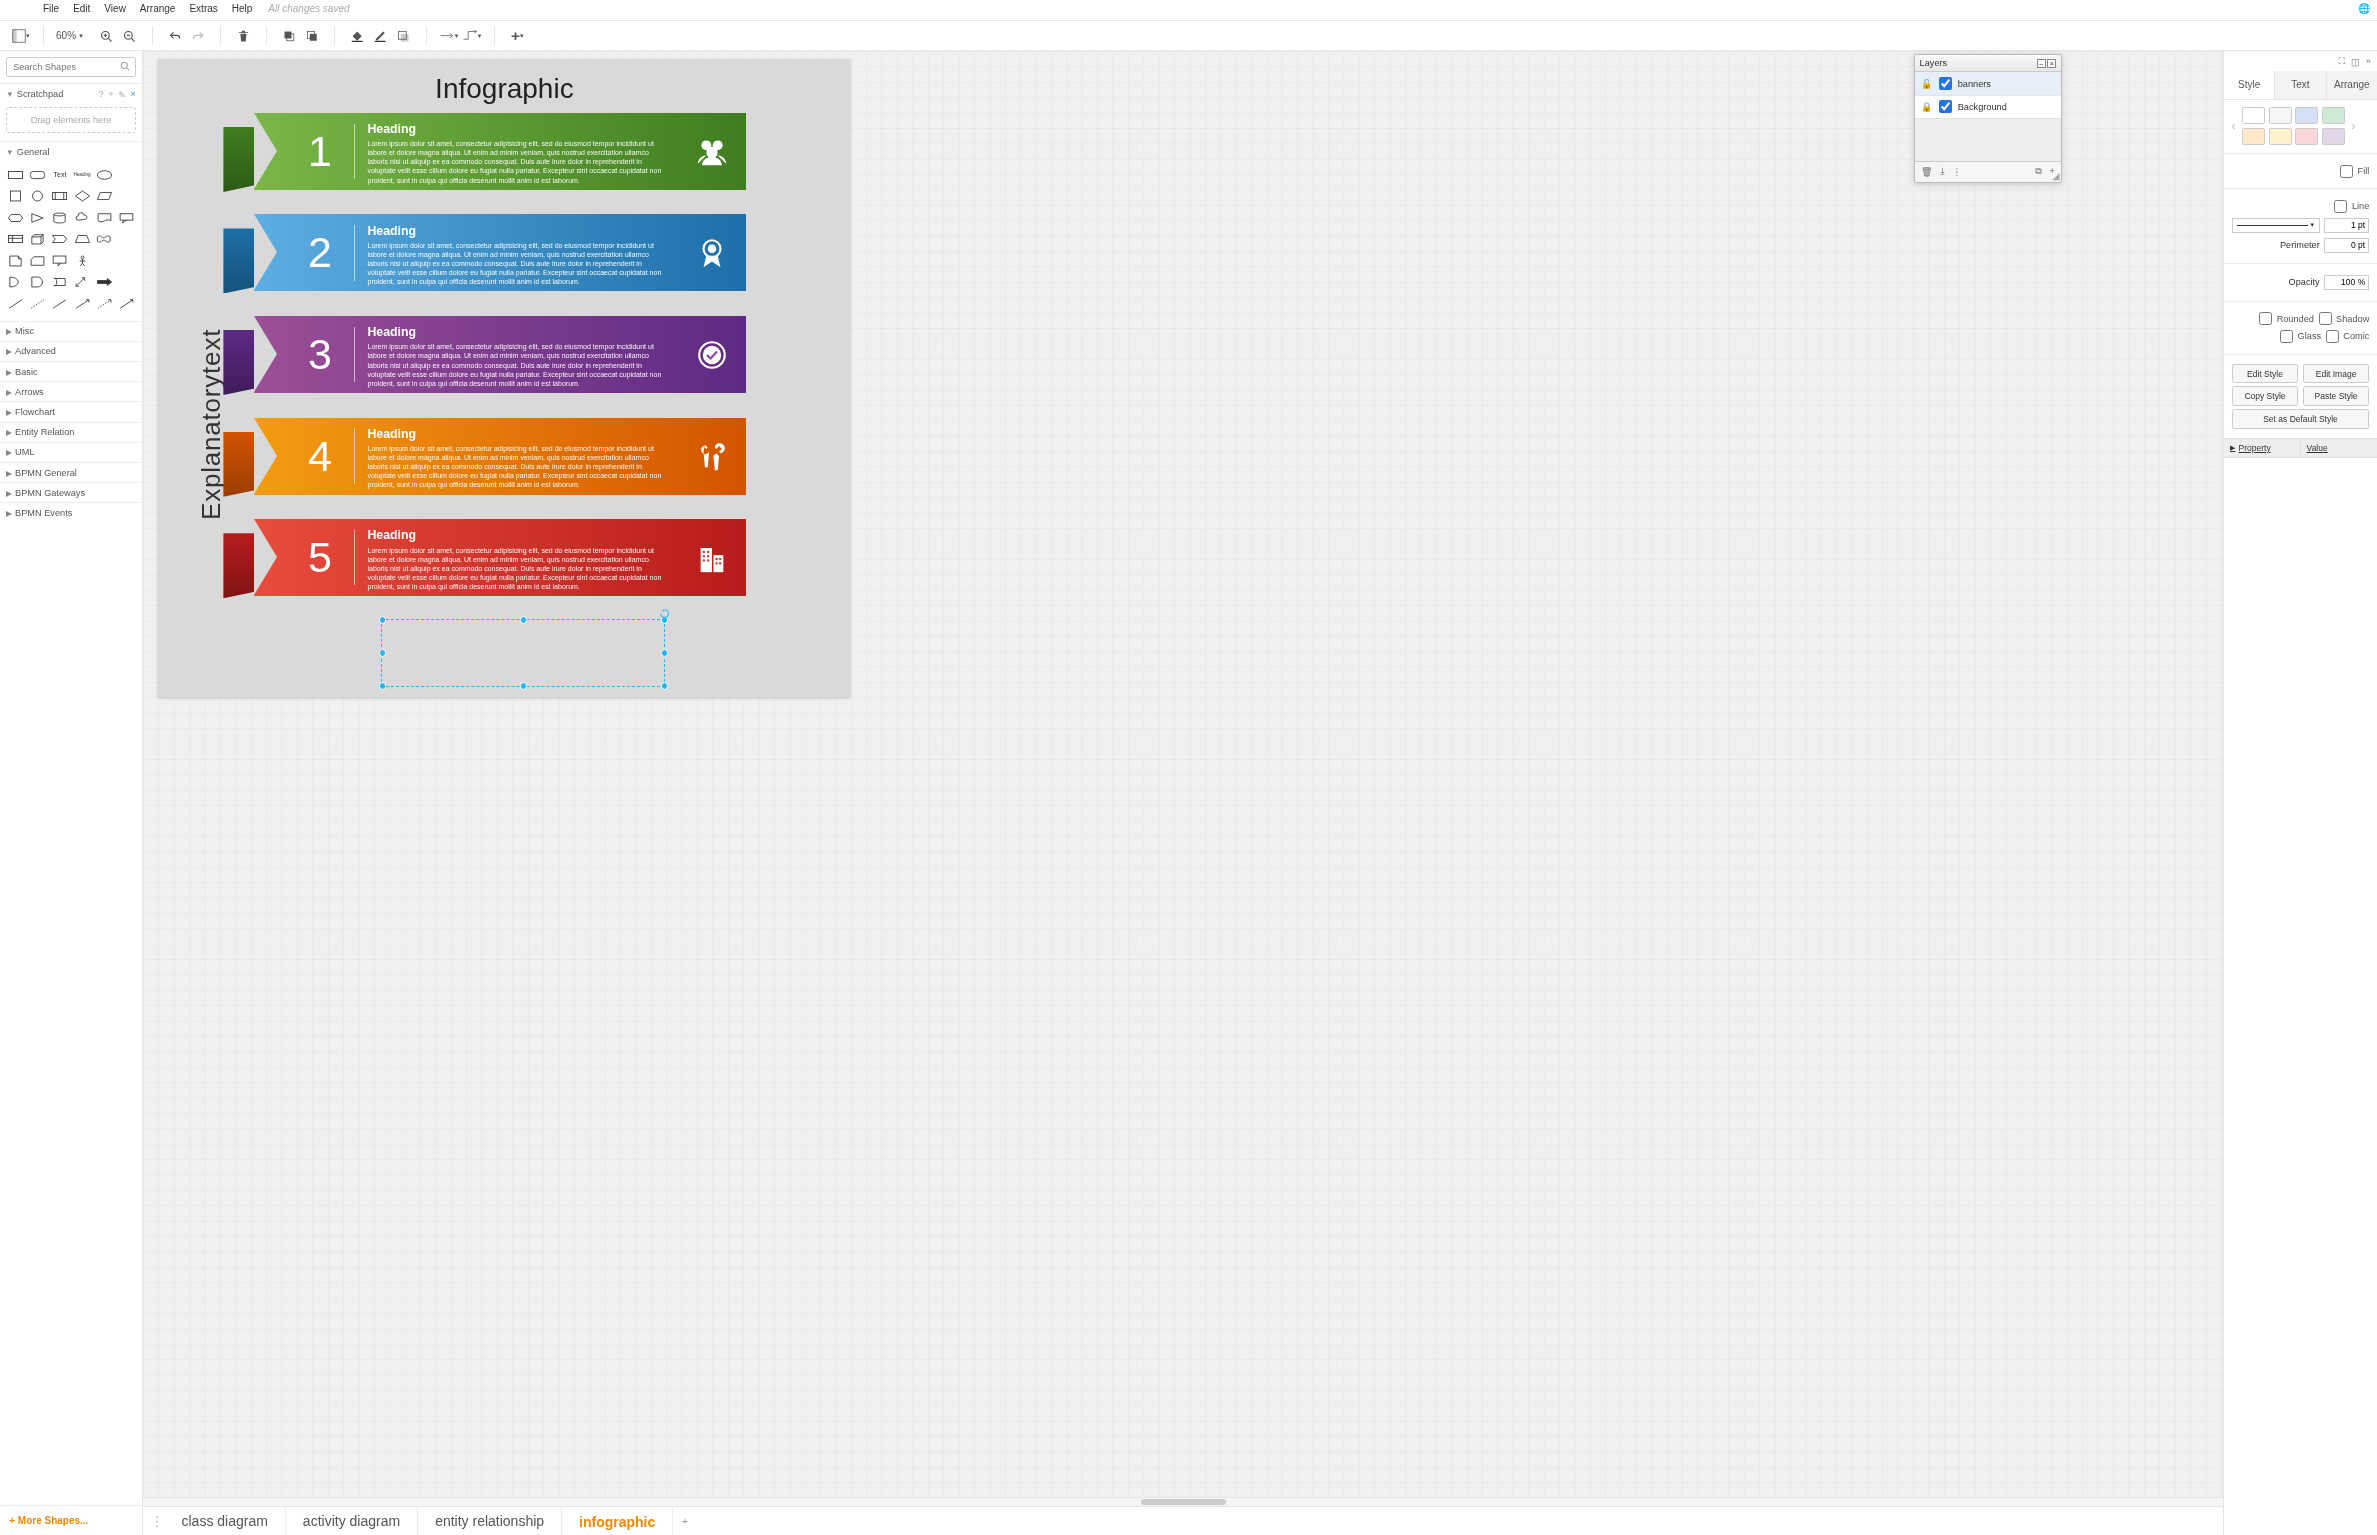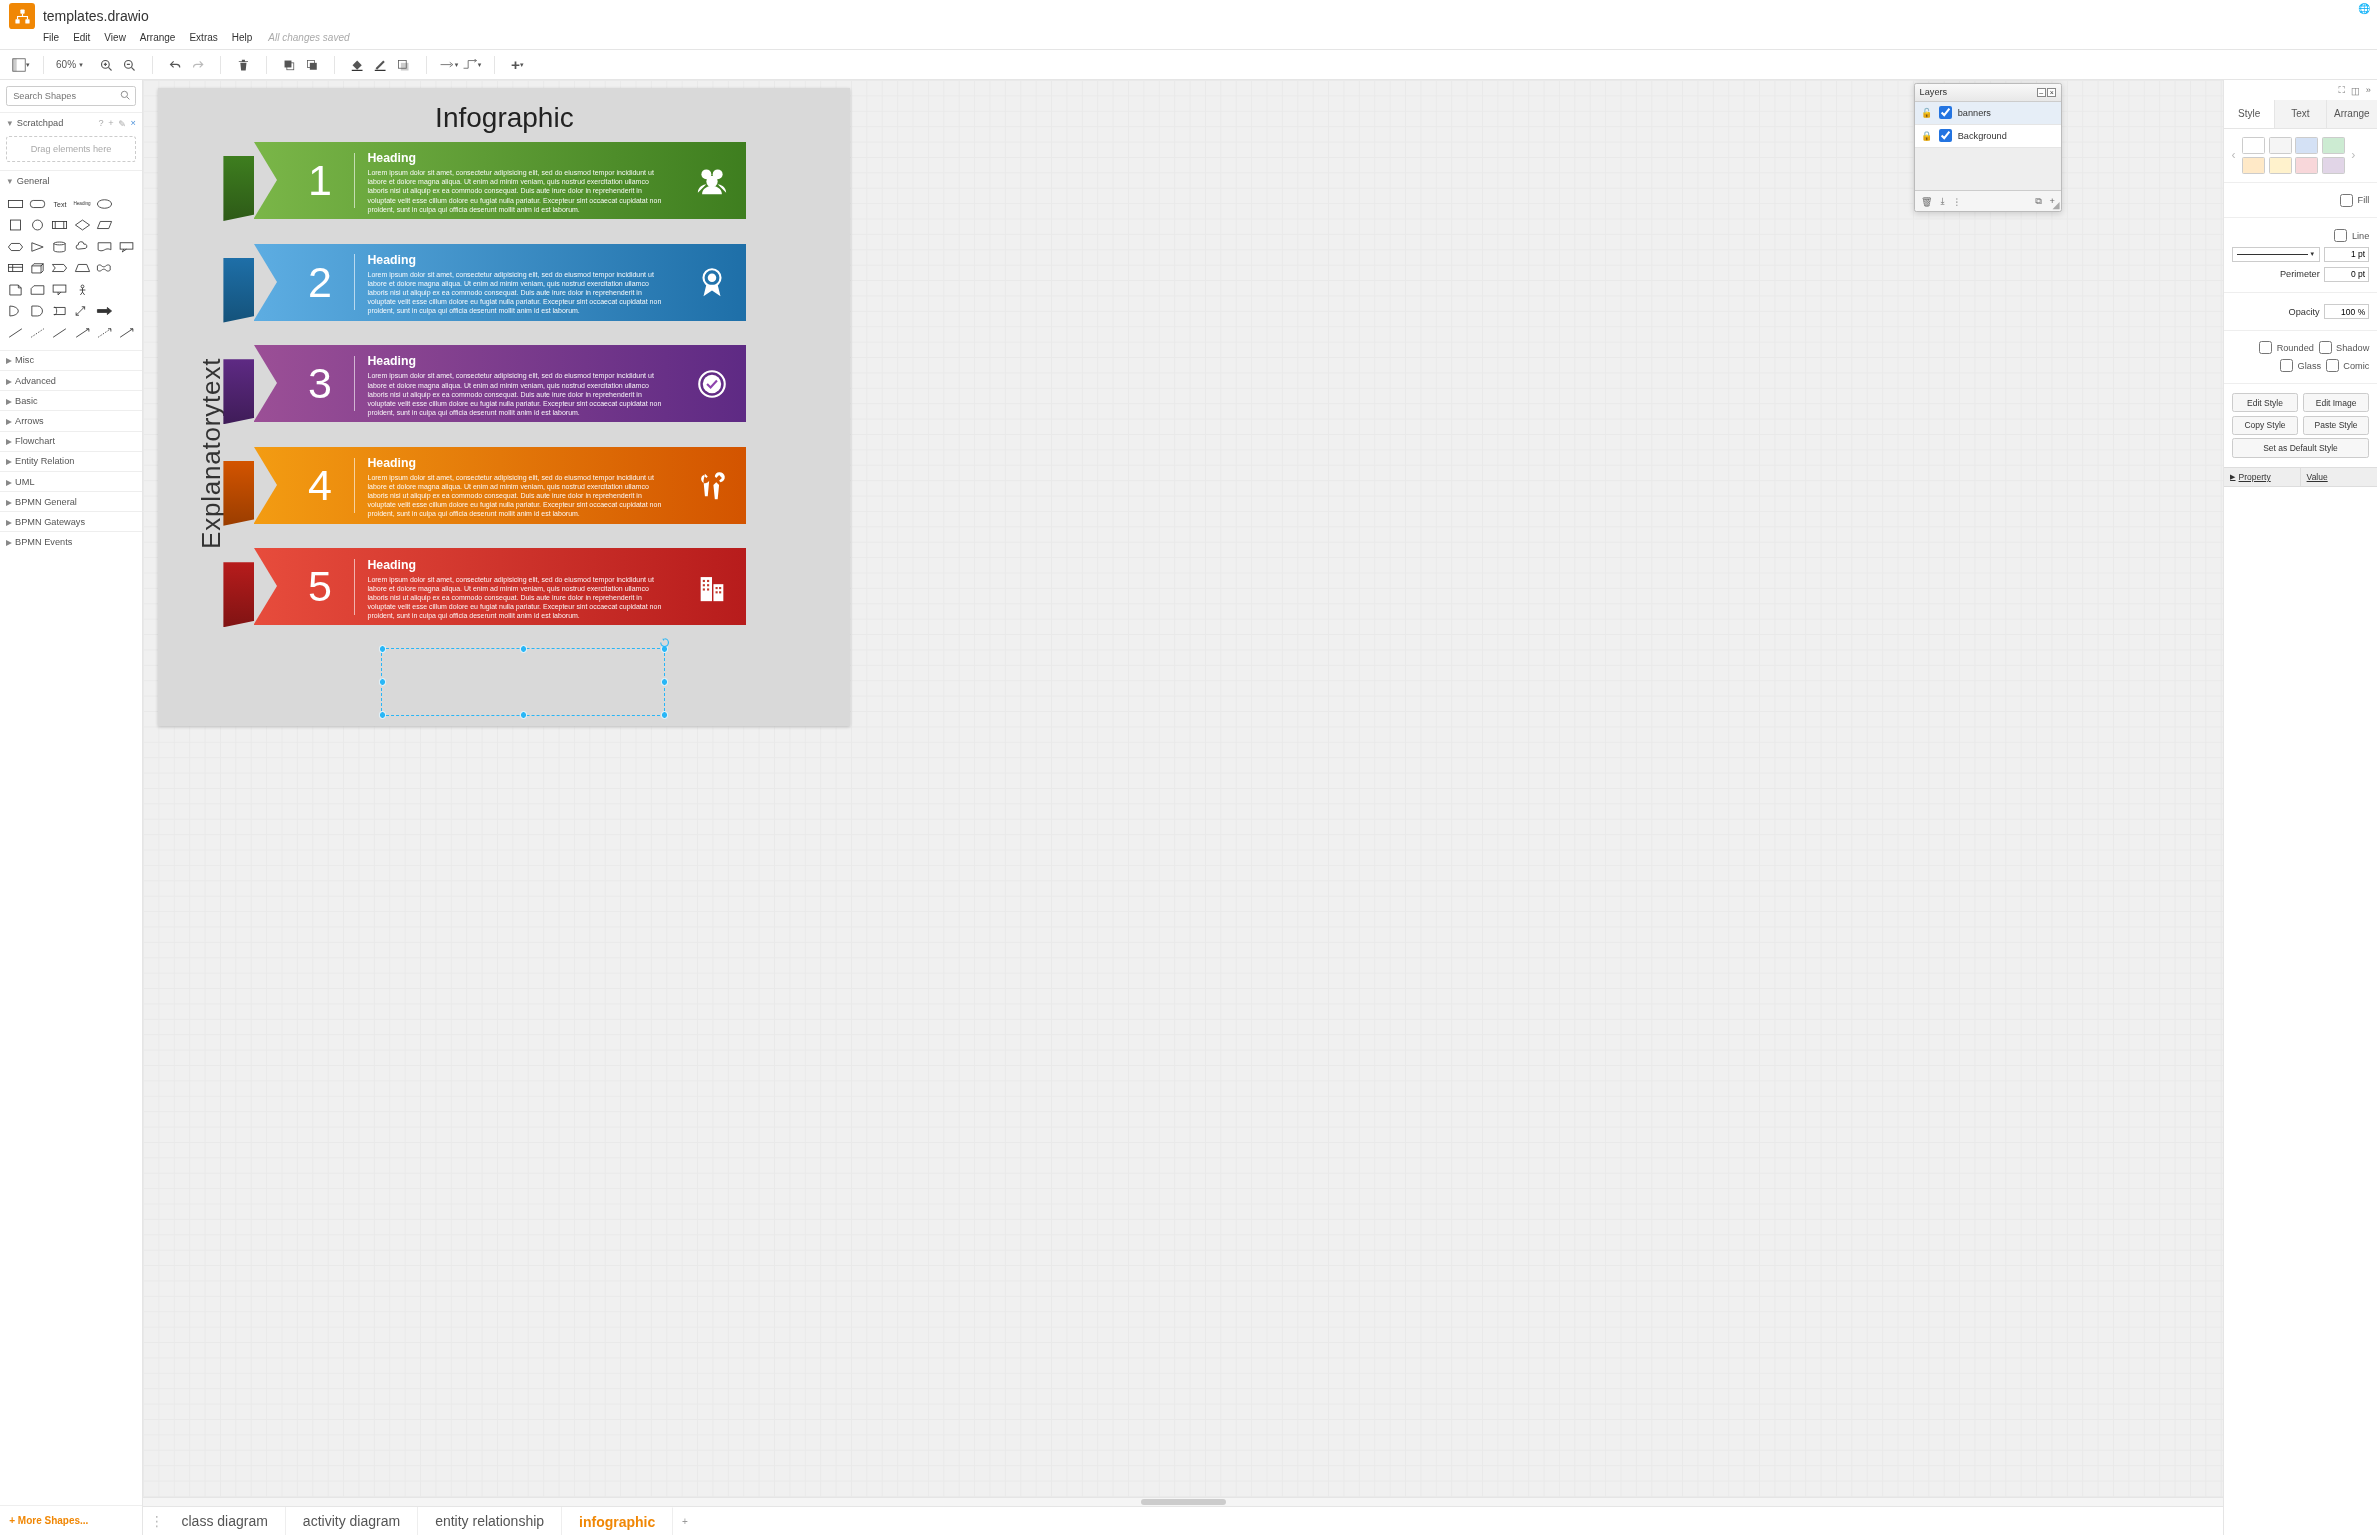--- a/index.html
+++ b/index.html
@@ -103,33 +103,20 @@
 .scratch-icons { display:flex; gap:4.6px; color:#aaa; font-size:9.2px; align-items:center; }
 .globe { position:absolute; right:6.1px; top:3.1px; color:#bbb; }
 input[type=checkbox]{ accent-color:#2374e1; }
 </style>
 </head>
 <body>
 
 <div class="app">
   <div class="globe">🌐</div>
 
-  <div class="titlebar">
-    <div class="logo">
-      <svg viewBox="0 0 24 24">
-          <g fill="#fff">
-            <rect x="9" y="2" width="6" height="6" rx="1"></rect>
-            <rect x="2" y="16" width="6" height="6" rx="1"></rect>
-            <rect x="16" y="16" width="6" height="6" rx="1"></rect>
-            <path d="M12 8v4M12 12H5v4M12 12h7v4" stroke="#fff" stroke-width="1.6" fill="none"></path>
-          </g>
-        </svg>
-    </div>
-    <div class="file-title">templates.drawio</div>
-  </div>
 
   <div class="menubar">
     <span>File</span>
     <span>Edit</span>
     <span>View</span>
     <span>Arrange</span>
     <span>Extras</span>
     <span>Help</span>
     <span class="saved">All changes saved</span>
   </div>

